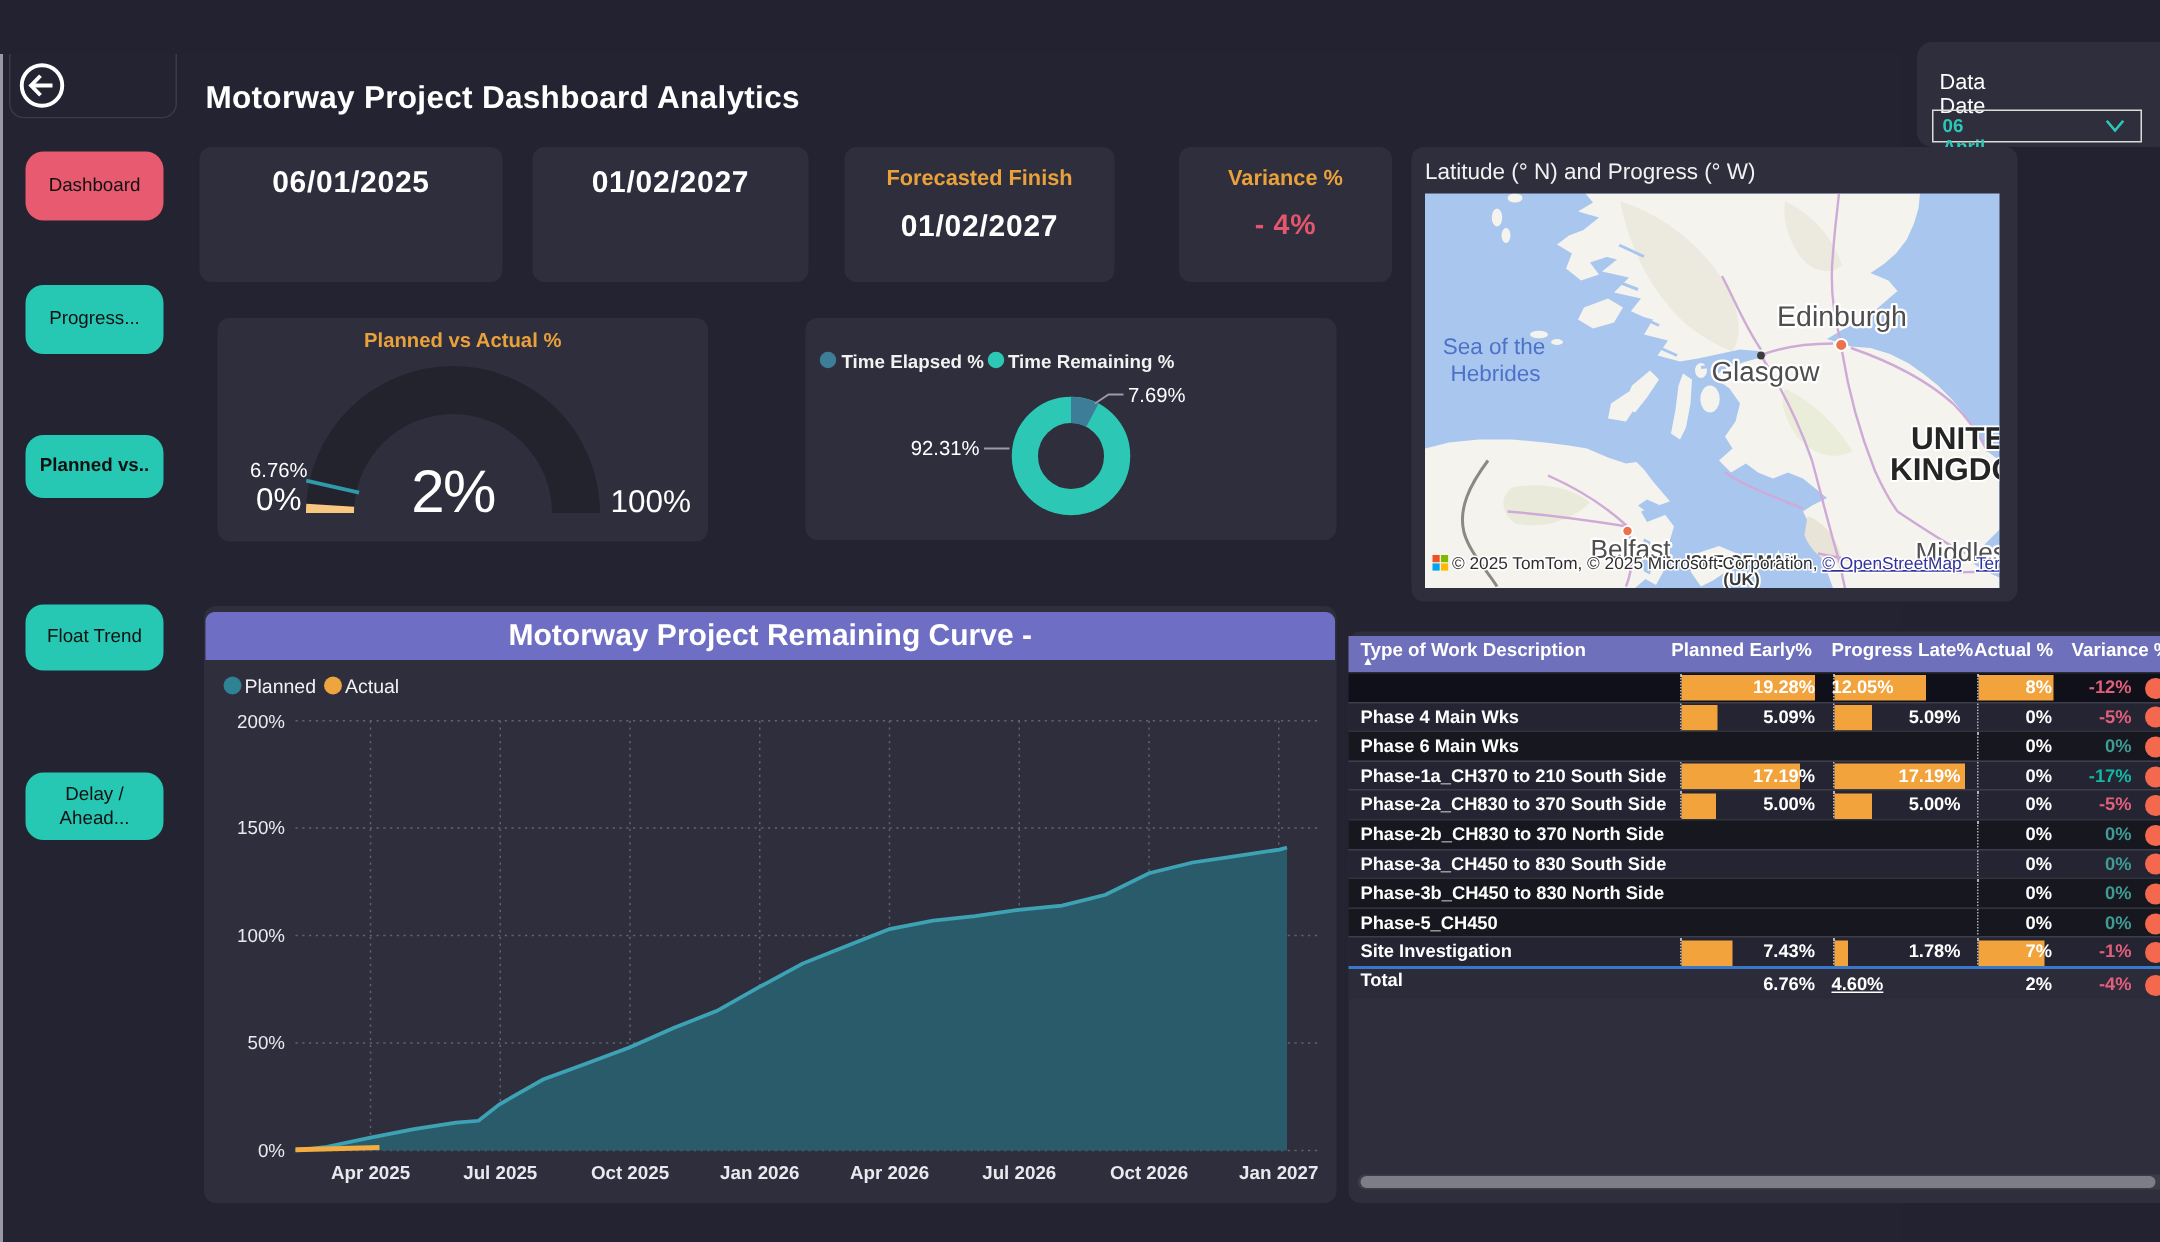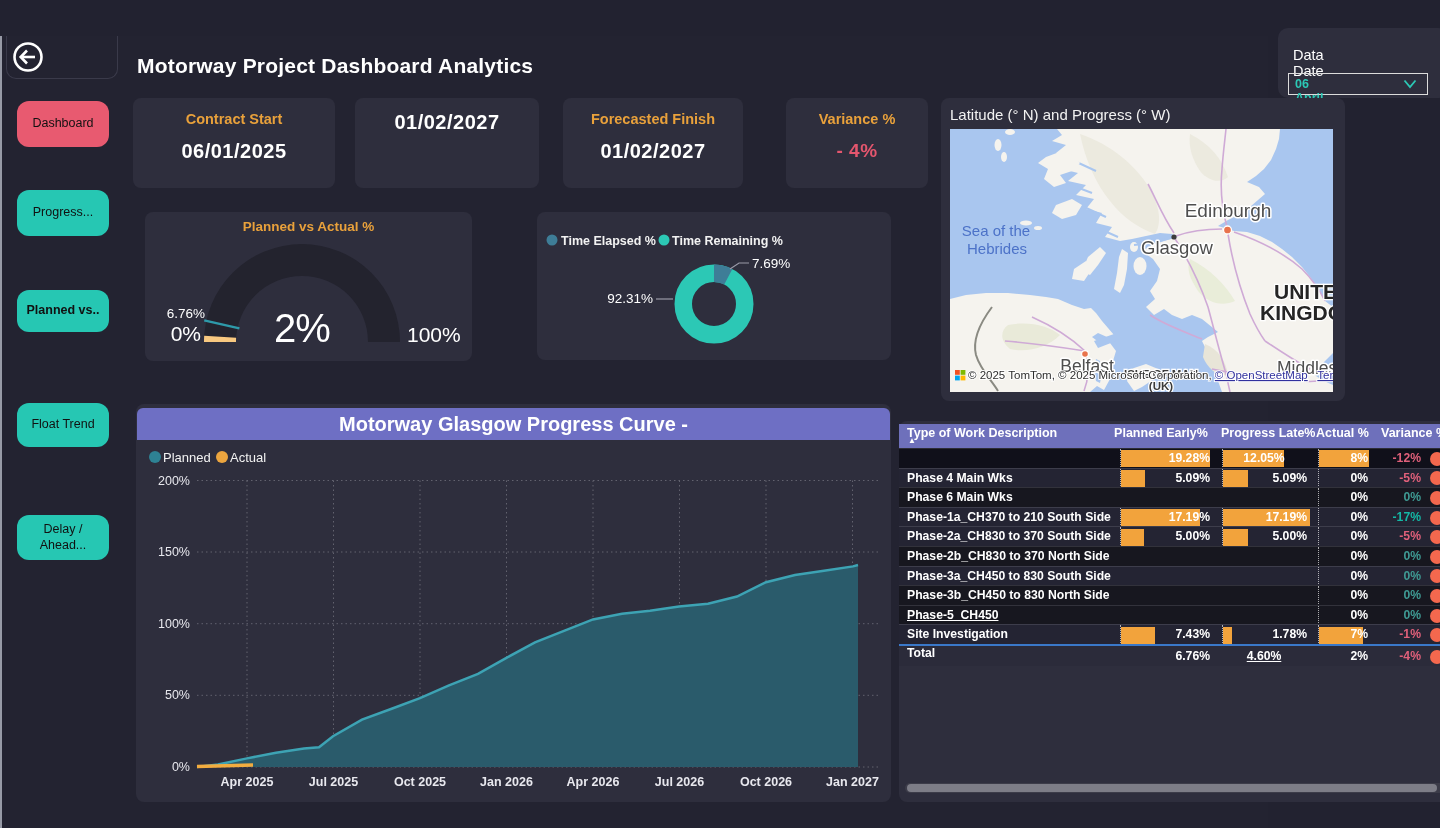--- a/index.html
+++ b/index.html
@@ -37,21 +37,20 @@
       <path d="M1.5 1.5 L7 8 L12.5 1.5" fill="none" stroke="#2cc8b5" stroke-width="1.8"></path>
     </svg>
 
   <div class="sbtn" style="top:65px;height:46px;background:#e85a70;">Dashboard</div>
   <div class="sbtn" style="top:154px;height:46px;">Progress...</div>
   <div class="sbtn" style="top:254px;height:42px;font-weight:bold;">Planned vs..</div>
   <div class="sbtn" style="top:367px;height:44px;">Float Trend</div>
   <div class="sbtn" style="top:479px;height:45px;">Delay /<br>Ahead...</div>
 
   <div class="card" style="left:133px;top:62px;width:202px;height:90px;">
-    <div class="kpilabel">Contract Start</div>
       <div class="kpival">06/01/2025</div>
   </div>
   <div class="card" style="left:355px;top:62px;width:184px;height:90px;">
       <div class="kpival">01/02/2027</div>
   </div>
   <div class="card" style="left:563px;top:62px;width:180px;height:90px;">
     <div class="kpilabel">Forecasted Finish</div>
       <div class="kpival">01/02/2027</div>
   </div>
   <div class="card" style="left:786px;top:62px;width:142px;height:90px;">
@@ -177,21 +176,21 @@
       <rect x="5" y="241" width="4.8" height="4.8" fill="#f25022"></rect>
       <rect x="10.6" y="241" width="4.8" height="4.8" fill="#7fba00"></rect>
       <rect x="5" y="246.6" width="4.8" height="4.8" fill="#00a4ef"></rect>
       <rect x="10.6" y="246.6" width="4.8" height="4.8" fill="#ffb900"></rect>
       <text x="18" y="250" fill="#2e2e2e" font-size="11.5" stroke="#ffffff" stroke-width="2" paint-order="stroke">© 2025 TomTom, © 2025 Microsoft Corporation, <tspan fill="#31319d" text-decoration="underline">© OpenStreetMap</tspan>&nbsp;&nbsp;&nbsp;<tspan fill="#31319d" text-decoration="underline">Terms</tspan></text>
     </g>
   </svg>
   </div>
 
   <div class="card" style="left:136px;top:368px;width:755px;height:398px;"></div>
-  <div class="abs" style="left:137px;top:372px;width:753px;height:32px;background:#6e6fc4;border-radius:6px 6px 0 0;color:#fff;font-size:20px;font-weight:700;text-align:center;line-height:32px;">Motorway Glasgow Progress Curve -</div>
+  <div class="abs" style="left:137px;top:372px;width:753px;height:32px;background:#6e6fc4;border-radius:6px 6px 0 0;color:#fff;font-size:20px;font-weight:700;text-align:center;line-height:32px;">Motorway Project Remaining Curve -</div>
   <svg class="abs" id="linechart" style="left:136px;top:402px;" width="755" height="364" viewBox="0 0 755 364">
     <g>
       <circle cx="19" cy="19" r="6" fill="#2e8294"></circle>
       <text x="27" y="24" fill="#f2f2f2" font-size="13">Planned</text>
       <circle cx="86" cy="19" r="6" fill="#eca53f"></circle>
       <text x="94" y="24" fill="#f2f2f2" font-size="13">Actual</text>
     </g>
     <g stroke="#62626f" stroke-width="1" stroke-dasharray="1.5,3">
       <line x1="61" y1="42.5" x2="745" y2="42.5"></line>
       <line x1="61" y1="114" x2="745" y2="114"></line>
@@ -227,34 +226,34 @@
     <path d="M61,329 L82,326.5 111,320.4 140,314.7 168,310.4 183,309.2 197,298.2 226,281.7 255,271.0 284,260.2 313,247.3 342,235.9 370,220.1 399,204.4 428,192.9 457,181.4 486,175.7 514,172.8 543,168.6 572,165.7 601,158.5 630,144.2 659,137.0 688,132.7 717,128.4 722,127.0 L722,329 Z" fill="#2a5b6b"></path>
     <path d="M61,329 L82,326.5 111,320.4 140,314.7 168,310.4 183,309.2 197,298.2 226,281.7 255,271.0 284,260.2 313,247.3 342,235.9 370,220.1 399,204.4 428,192.9 457,181.4 486,175.7 514,172.8 543,168.6 572,165.7 601,158.5 630,144.2 659,137.0 688,132.7 717,128.4 722,127.0" fill="none" stroke="#3da3b4" stroke-width="2.5"></path>
     <path d="M61,328.5 L117,327" fill="none" stroke="#f2ac3f" stroke-width="3.5"></path>
   </svg>
 
   <div class="card" style="left:899px;top:385px;width:541px;height:381px;border-radius:8px 0 0 8px;"></div>
   <div class="abs" id="tablewrap" style="left:899px;top:388px;width:541px;color:#fff;font-size:12.2px;font-weight:700;">
     <div style="position:relative;width:541px;height:24px;background:#6e70bb;font-weight:700;font-size:12.5px;white-space:nowrap;">
       <span style="position:absolute;left:8px;top:2px;">Type of Work Description</span>
       <span style="position:absolute;left:9px;top:12px;font-size:8px;">▲</span>
-      <span style="position:absolute;left:215px;width:94px;top:2px;text-align:center;">Planned Early%</span>
+      <span style="position:absolute;left:215px;width:94px;top:2px;text-align:right;">Planned Early%</span>
       <span style="position:absolute;left:322px;width:85px;top:2px;text-align:right;">Progress Late%</span>
       <span style="position:absolute;left:417px;width:51px;top:2px;text-align:right;">Actual %</span>
       <span style="position:absolute;left:482px;top:2px;">Variance %</span>
     </div>
     <div id="tbody">
       <div style="position:relative;width:541px;height:19.6px;background:#10101a;border-top:1px solid rgba(190,190,205,0.16);">
           <span style="position:absolute;left:8px;top:2px;white-space:nowrap;"></span>
           <span style="position:absolute;left:222px;top:1.3px;width:89px;height:17px;background:#f2a33c;"></span>
           <span style="position:absolute;left:221px;top:0;height:19.6px;border-left:1px dotted rgba(255,255,255,0.65);"></span>
           <span style="position:absolute;left:215px;width:96px;top:2px;text-align:right;">19.28%</span>
           <span style="position:absolute;left:323.5px;top:1.3px;width:61.3px;height:17px;background:#f2a33c;"></span>
           <span style="position:absolute;left:322.5px;top:0;height:19.6px;border-left:1px dotted rgba(255,255,255,0.65);"></span>
-          <span style="position:absolute;left:322px;width:86px;top:2px;text-align:center;">12.05%</span>
+          <span style="position:absolute;left:322px;width:86px;top:2px;text-align:left;">12.05%</span>
           <span style="position:absolute;left:420px;top:1.3px;width:50px;height:17px;background:#f2a33c;"></span>
           <span style="position:absolute;left:419px;top:0;height:19.6px;border-left:1px dotted rgba(255,255,255,0.65);"></span>
           <span style="position:absolute;left:417px;width:52px;top:2px;text-align:right;">8%</span>
           <span style="position:absolute;left:472px;width:50px;top:2px;text-align:right;color:#e0607a;">-12%</span>
           <span style="position:absolute;left:531px;top:2.8px;width:14px;height:14px;border-radius:50%;background:#f4684e;"></span>
         </div>
       <div style="position:relative;width:541px;height:19.6px;background:#242433;border-top:1px solid rgba(190,190,205,0.16);">
           <span style="position:absolute;left:8px;top:2px;white-space:nowrap;">Phase 4 Main Wks</span>
           <span style="position:absolute;left:222px;top:1.3px;width:23.5px;height:17px;background:#f2a33c;"></span>
           <span style="position:absolute;left:221px;top:0;height:19.6px;border-left:1px dotted rgba(255,255,255,0.65);"></span>
@@ -315,21 +314,21 @@
           <span style="position:absolute;left:531px;top:2.8px;width:14px;height:14px;border-radius:50%;background:#f4684e;"></span>
         </div>
       <div style="position:relative;width:541px;height:19.6px;background:#17171f;border-top:1px solid rgba(190,190,205,0.16);">
           <span style="position:absolute;left:8px;top:2px;white-space:nowrap;">Phase-3b_CH450 to 830 North Side</span>
           <span style="position:absolute;left:419px;top:0;height:19.6px;border-left:1px dotted rgba(255,255,255,0.65);"></span>
           <span style="position:absolute;left:417px;width:52px;top:2px;text-align:right;">0%</span>
           <span style="position:absolute;left:472px;width:50px;top:2px;text-align:right;color:#3f9b94;">0%</span>
           <span style="position:absolute;left:531px;top:2.8px;width:14px;height:14px;border-radius:50%;background:#f4684e;"></span>
         </div>
       <div style="position:relative;width:541px;height:19.6px;background:#17171f;border-top:1px solid rgba(190,190,205,0.16);">
-          <span style="position:absolute;left:8px;top:2px;white-space:nowrap;text-decoration:underline;">Phase-5_CH450</span>
+          <span style="position:absolute;left:8px;top:2px;white-space:nowrap;">Phase-5_CH450</span>
           <span style="position:absolute;left:419px;top:0;height:19.6px;border-left:1px dotted rgba(255,255,255,0.65);"></span>
           <span style="position:absolute;left:417px;width:52px;top:2px;text-align:right;">0%</span>
           <span style="position:absolute;left:472px;width:50px;top:2px;text-align:right;color:#3f9b94;">0%</span>
           <span style="position:absolute;left:531px;top:2.8px;width:14px;height:14px;border-radius:50%;background:#f4684e;"></span>
         </div>
       <div style="position:relative;width:541px;height:19.6px;background:#242433;border-top:1px solid rgba(190,190,205,0.16);">
           <span style="position:absolute;left:8px;top:2px;white-space:nowrap;">Site Investigation</span>
           <span style="position:absolute;left:222px;top:1.3px;width:34.3px;height:17px;background:#f2a33c;"></span>
           <span style="position:absolute;left:221px;top:0;height:19.6px;border-left:1px dotted rgba(255,255,255,0.65);"></span>
           <span style="position:absolute;left:215px;width:96px;top:2px;text-align:right;">7.43%</span>
@@ -338,21 +337,21 @@
           <span style="position:absolute;left:322px;width:86px;top:2px;text-align:right;">1.78%</span>
           <span style="position:absolute;left:420px;top:1.3px;width:43.75px;height:17px;background:#f2a33c;"></span>
           <span style="position:absolute;left:419px;top:0;height:19.6px;border-left:1px dotted rgba(255,255,255,0.65);"></span>
           <span style="position:absolute;left:417px;width:52px;top:2px;text-align:right;">7%</span>
           <span style="position:absolute;left:472px;width:50px;top:2px;text-align:right;color:#e0607a;">-1%</span>
           <span style="position:absolute;left:531px;top:2.8px;width:14px;height:14px;border-radius:50%;background:#f4684e;"></span>
         </div>
       <div style="position:relative;width:541px;height:22px;background:#2b2b3a;border-top:2px solid #3a78c9;font-weight:700;">
           <span style="position:absolute;left:8px;top:0;">Total</span>
           <span style="position:absolute;left:215px;width:96px;top:3px;text-align:right;">6.76%</span>
-          <span style="position:absolute;left:322px;width:86px;top:3px;text-align:center;text-decoration:underline;">4.60%</span>
+          <span style="position:absolute;left:322px;width:86px;top:3px;text-align:left;text-decoration:underline;">4.60%</span>
           <span style="position:absolute;left:417px;width:52px;top:3px;text-align:right;">2%</span>
           <span style="position:absolute;left:472px;width:50px;top:3px;text-align:right;color:#e0607a;">-4%</span>
           <span style="position:absolute;left:531px;top:4px;width:14px;height:14px;border-radius:50%;background:#f4684e;"></span>
         </div>
     </div>
   </div>
 
   <div class="abs" style="left:905px;top:747px;width:535px;height:10px;background:#3c3c49;border-radius:5px 0 0 5px;"></div>
   <div class="abs" style="left:907px;top:748px;width:530px;height:8px;background:#7d7d87;border-radius:4px;"></div>
 </div>

